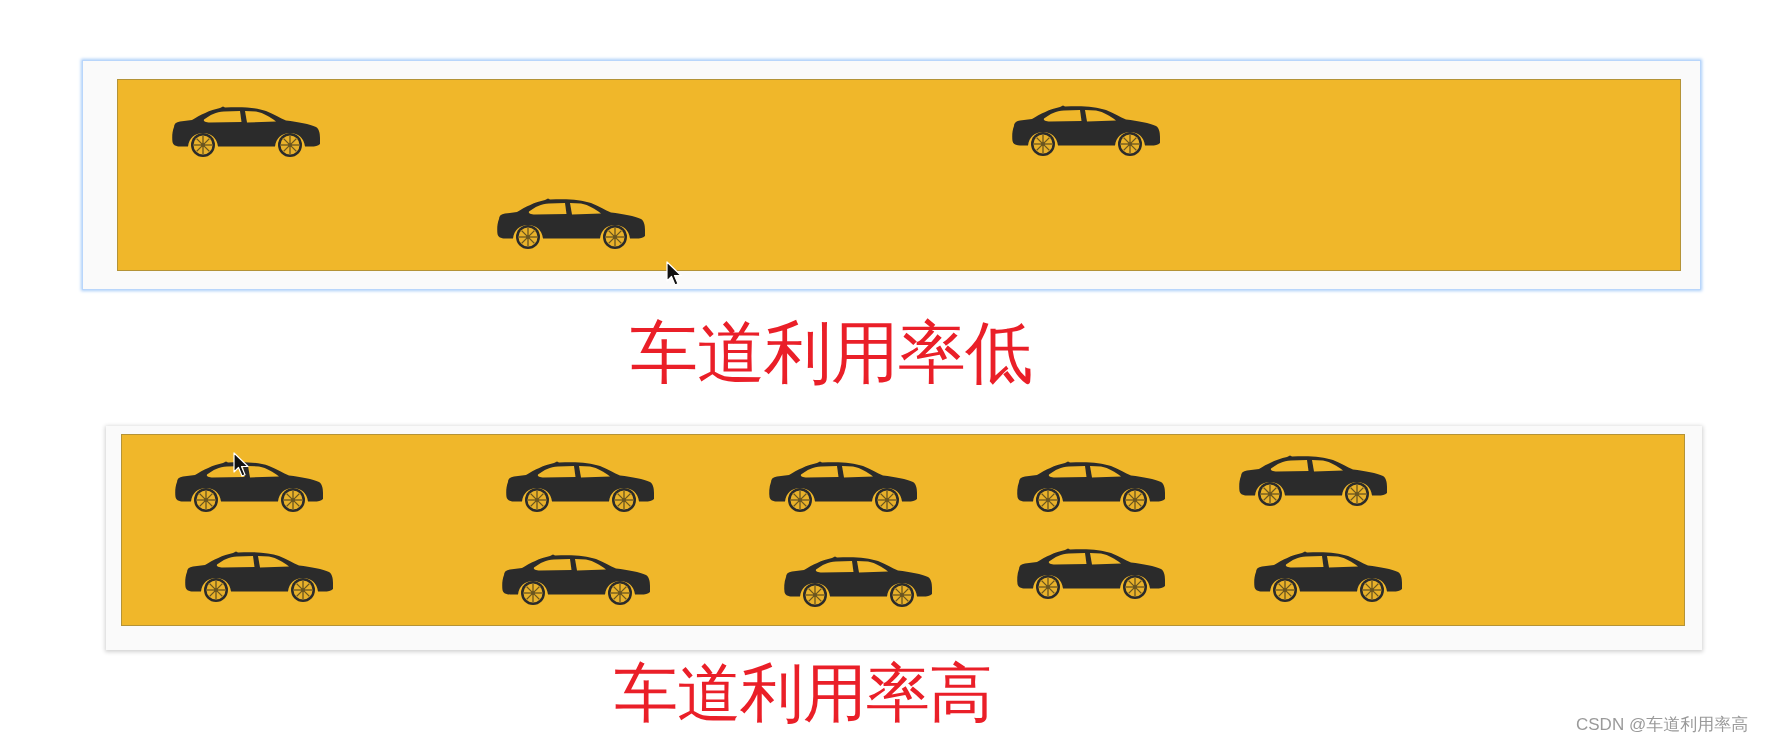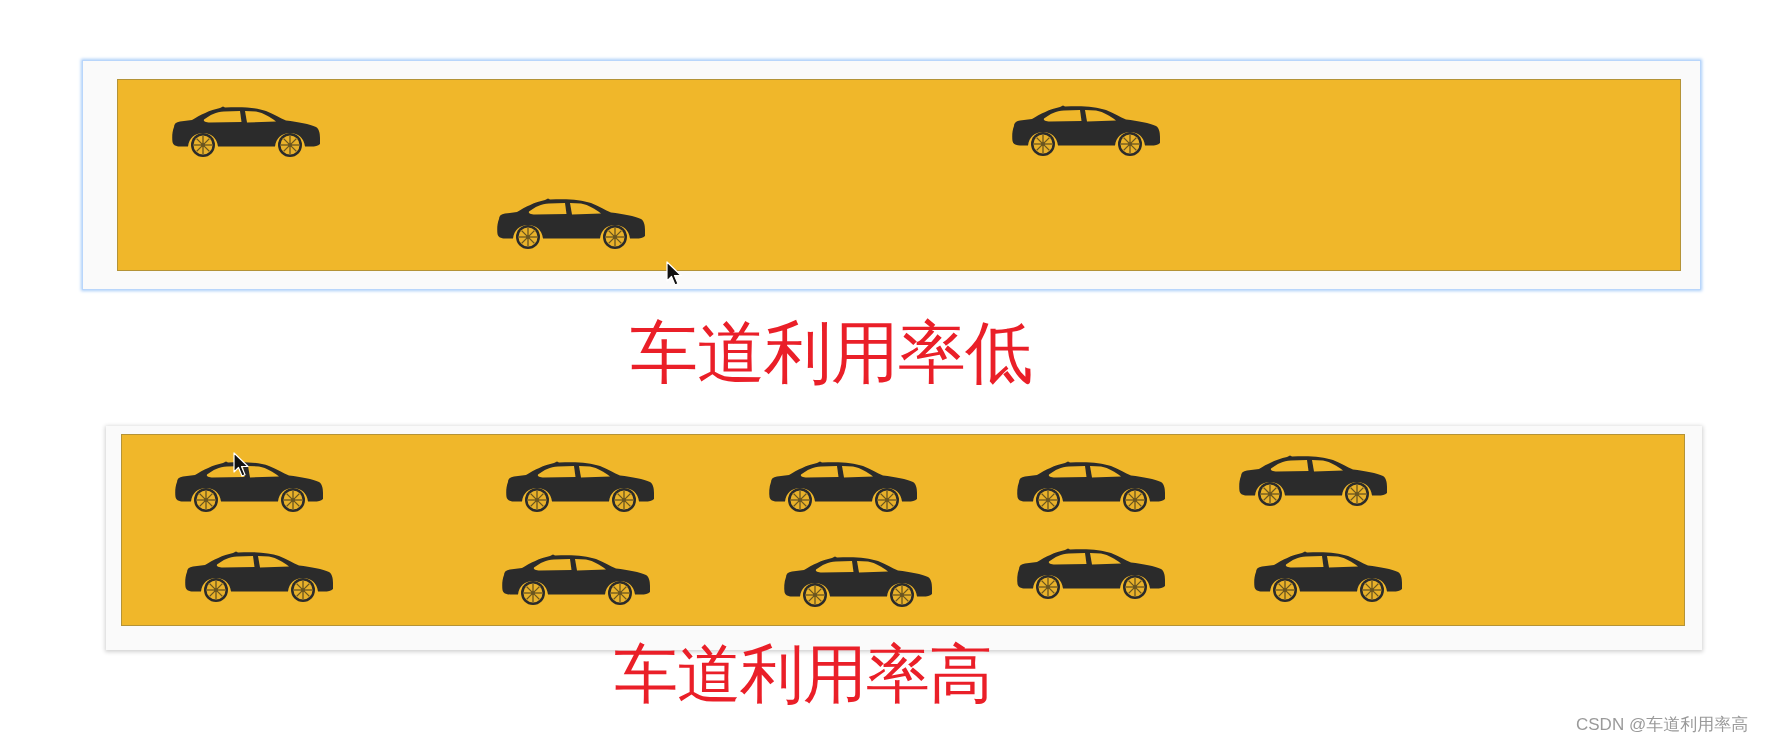--- a/index.html
+++ b/index.html
@@ -29,21 +29,21 @@
     .car { position: absolute; width: 152px; height: 52px; }
     .car svg { width: 100%; height: 100%; display: block; }
     .cursor { position: absolute; width: 18px; height: 26px; }
     .cursor svg { width: 100%; height: 100%; display: block; }
     .caption {
       position: absolute; color: #ea1f28; font-size: 68px; line-height: 1;
       font-family: "DejaVu Sans", sans-serif; white-space: nowrap;
       letter-spacing: -1px;
     }
     .caption.low  { left: 595px; top: 319px; margin-left: 35px; }
-    .caption.high { left: 614px; top: 647px; font-size: 64px; font-family: Liberation Mono, monospace; }
+    .caption.high { left: 614px; top: 661px; font-size: 64px; }
     .watermark {
       position: absolute; left: 1576px; top: 713px; font-size: 17px;
       color: #9a9a9a; white-space: nowrap;
       font-family: "Liberation Sans", sans-serif;
     }
   </style>
 </head>
 <body>
 
 <div class="frame low"></div>

